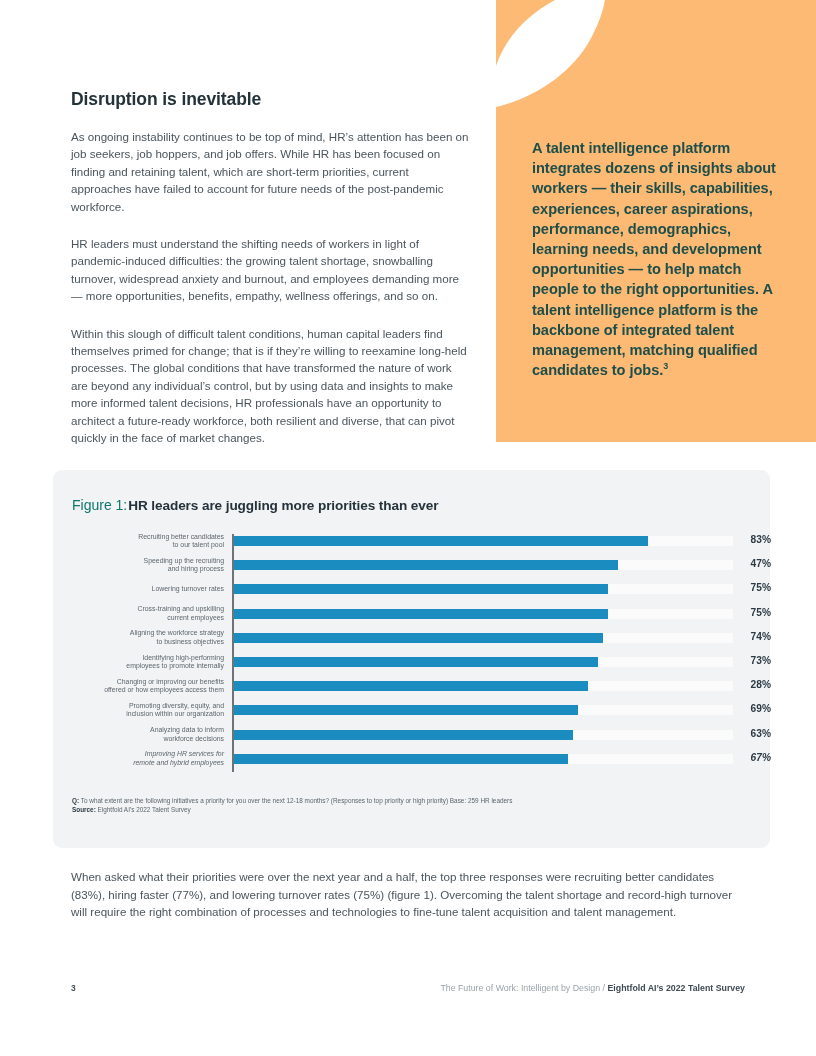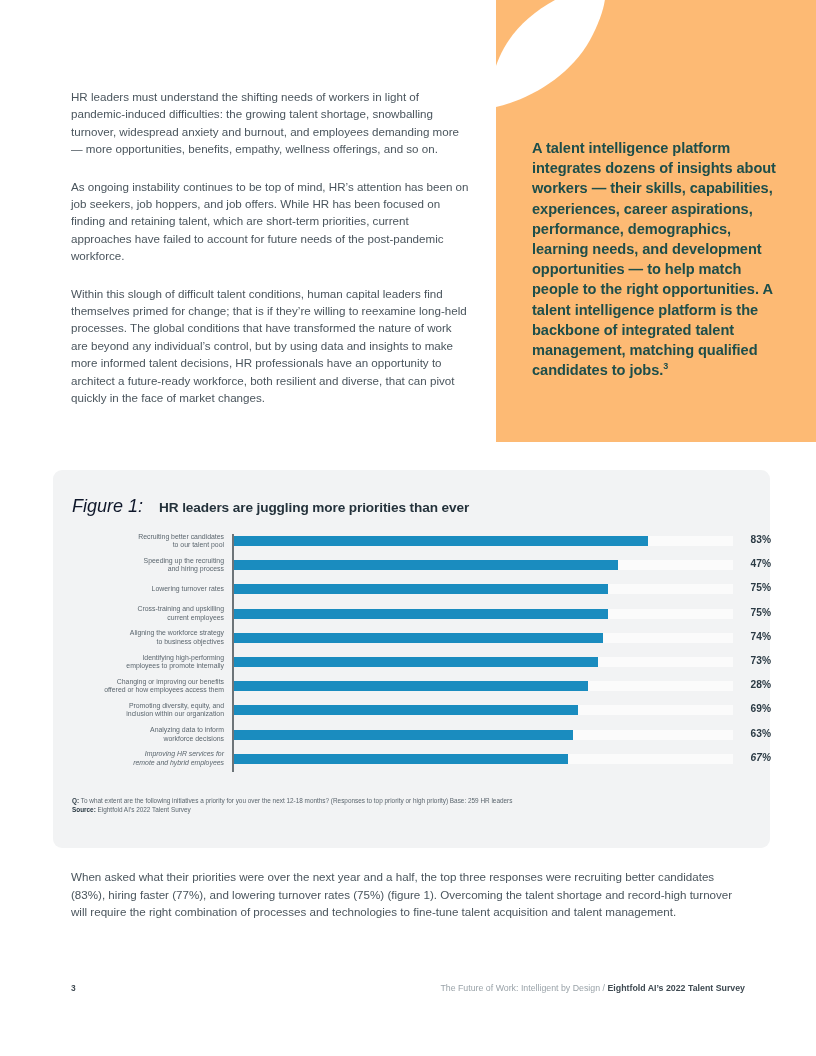--- a/index.html
+++ b/index.html
@@ -83,30 +83,29 @@
     background: #f2f3f4;
     border-radius: 9px;
   }
   .figure-heading {
     position: absolute;
     left: 19px;
     top: 26px;
     white-space: nowrap;
   }
   .figure-heading .fig-num {
-    font-size: 18px;
-    color: #0f172a;
+    font-size: 14px;
+    color: #0f766e;
     font-weight: normal;
-    font-style: italic;
   }
   .figure-heading .fig-title {
     font-size: 13.6px;
     color: #24323b;
     font-weight: bold;
-    margin-left: 16px;
+    margin-left: 1px;
     letter-spacing: -0.1px;
   }
 
   
   .chart {
     position: absolute;
     left: 19px;
     top: 62px;
     width: 680px;
     height: 242px;
@@ -211,22 +210,23 @@
 <body>
 
 <div class="teal-block">
   <svg class="leaf" viewBox="0 0 116 116">
     <path d="M 114 -14 C 76 -6 34 16 14 52 C 0 78 -2 100 2 112 C 40 104 80 80 100 44 C 114 18 118 -2 114 -14 Z" fill="#ffffff"></path>
   </svg>
   <div class="callout-text"><span>A talent intelligence platform integrates dozens of insights about workers — their skills, capabilities, experiences, career aspirations, performance, demographics, learning needs, and development opportunities — to help match people to the right opportunities. A talent intelligence platform is the backbone of integrated talent management, matching qualified candidates to jobs.</span><sup>3</sup></div>
 </div>
 
 <div class="article">
+  <h1 class="section-title">Disruption is inevitable</h1>
+  <p class="body-par">As ongoing instability continues to be top of mind, HR’s attention has been on job seekers, job hoppers, and job offers. While HR has been focused on finding and retaining talent, which are short-term priorities, current approaches have failed to account for future needs of the post-pandemic workforce.</p>
   <p class="body-par">HR leaders must understand the shifting needs of workers in light of pandemic-induced difficulties: the growing talent shortage, snowballing turnover, widespread anxiety and burnout, and employees demanding more — more opportunities, benefits, empathy, wellness offerings, and so on.</p>
-  <p class="body-par">As ongoing instability continues to be top of mind, HR’s attention has been on job seekers, job hoppers, and job offers. While HR has been focused on finding and retaining talent, which are short-term priorities, current approaches have failed to account for future needs of the post-pandemic workforce.</p>
   <p class="body-par">Within this slough of difficult talent conditions, human capital leaders find themselves primed for change; that is if they’re willing to reexamine long-held processes. The global conditions that have transformed the nature of work are beyond any individual’s control, but by using data and insights to make more informed talent decisions, HR professionals have an opportunity to architect a future-ready workforce, both resilient and diverse, that can pivot quickly in the face of market changes.</p>
 </div>
 
 <div class="figure-panel">
   <div class="figure-heading">
     <span class="fig-num">Figure 1:</span><span class="fig-title">HR leaders are juggling more priorities than ever</span>
   </div>
 
   <div class="chart">
     <div class="axis-line"></div>

